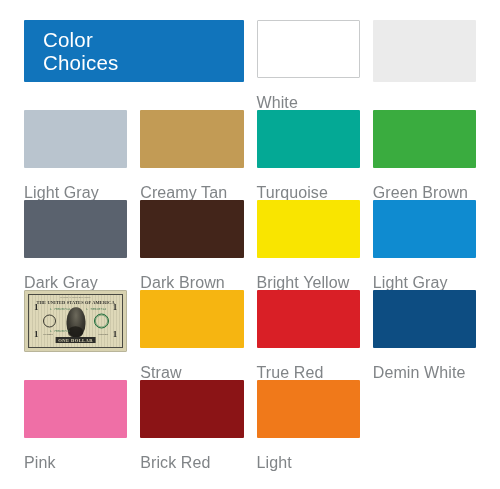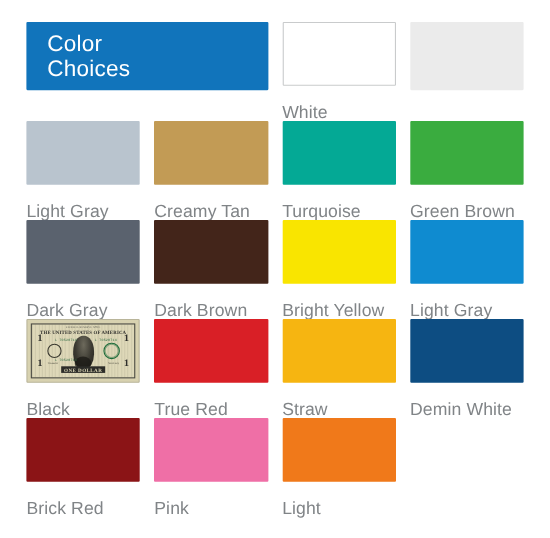--- a/index.html
+++ b/index.html
@@ -278,43 +278,42 @@
           <span class="bill-serial s1">L 70520714</span>
           <span class="bill-serial s2">L 70520714</span>
           <span class="bill-serial s3">L 70520714</span>
 
           <span class="bill-sig l">Treasurer</span>
           <span class="bill-sig r">Secretary</span>
 
           <span class="bill-bottom-text">ONE DOLLAR</span>
         </div>
       </div>
-      <div class="label">Black</div>
-    </div>
-
+    </div>
+
+    <div class="cell">
+      <div class="swatch" style="background:#f6b511"></div>
+      <div class="label">Straw</div>
+    </div>
     <div class="cell">
       <div class="swatch" style="background:#d91f26"></div>
       <div class="label">True Red</div>
     </div>
     <div class="cell">
-      <div class="swatch" style="background:#f6b511"></div>
-      <div class="label">Straw</div>
-    </div>
-    <div class="cell">
       <div class="swatch" style="background:#0d4d82"></div>
       <div class="label">Demin White</div>
     </div>
 
     <div class="cell">
+      <div class="swatch" style="background:#ef6fa6"></div>
+      <div class="label">Pink</div>
+    </div>
+    <div class="cell">
       <div class="swatch" style="background:#8b1416"></div>
       <div class="label">Brick Red</div>
     </div>
     <div class="cell">
-      <div class="swatch" style="background:#ef6fa6"></div>
-      <div class="label">Pink</div>
-    </div>
-    <div class="cell">
       <div class="swatch" style="background:#f0791a"></div>
       <div class="label">Light</div>
     </div>
 
   </div>
 </div>
 
 </body></html>

